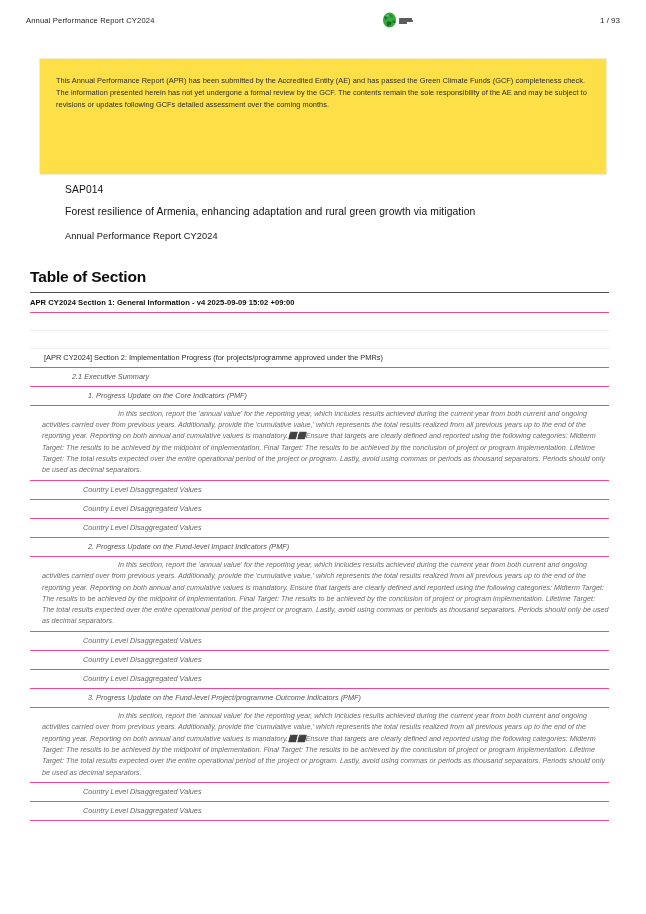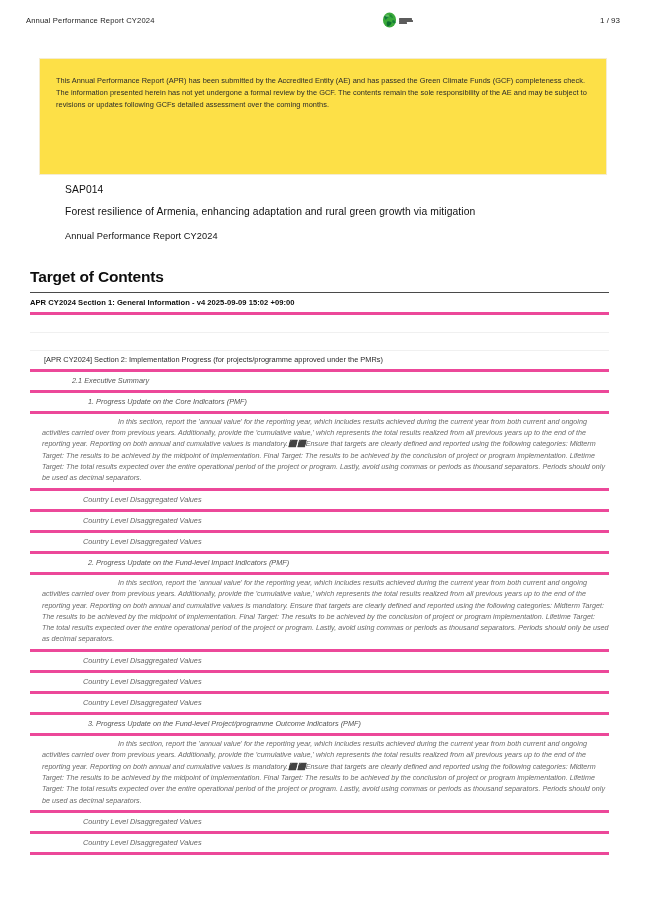--- a/index.html
+++ b/index.html
@@ -144,21 +144,21 @@
   .toc-rule {
     height: 1px;
     background: #4a4a4a;
     width: 100%;
     margin-bottom: 0;
   }
 
   .toc-list { display: block; }
 
   .toc-row {
-    border-bottom: 3px solid #ec4899;
+    border-bottom: 1px solid #ec4899;
     padding: 4px 0 3.5px 0;
     line-height: 1.45;
   }
 
   .toc-row .lbl { display: block; }
 
   
   .lvl-section .lbl {
     font-size: 7.6px;
     font-weight: bold;
@@ -239,21 +239,21 @@
     <div class="notice-text">This Annual Performance Report (APR) has been submitted by the Accredited Entity (AE) and has passed the Green Climate Funds (GCF) completeness check. The information presented herein has not yet undergone a formal review by the GCF. The contents remain the sole responsibility of the AE and may be subject to revisions or updates following GCFs detailed assessment over the coming months.</div>
   </div>
 
   <div class="title-block">
     <div class="doc-code">SAP014</div>
     <div class="doc-title">Forest resilience of Armenia, enhancing adaptation and rural green growth via mitigation</div>
     <div class="doc-subtitle">Annual Performance Report CY2024</div>
   </div>
 
   <div class="toc">
-    <div class="toc-heading">Target of Contents</div>
+    <div class="toc-heading">Table of Section</div>
     <div class="toc-rule"></div>
     <div class="toc-list" id="toc-list">
         <div class="toc-row lvl-section">
           <span class="lbl">APR CY2024 Section 1: General Information - v4 2025-09-09 15:02 +09:00</span>
         </div>
         <div class="toc-row lvl-spacer"></div>
         <div class="toc-row lvl-spacer"></div>
         <div class="toc-row lvl-1">
           <span class="lbl">[APR CY2024] Section 2: Implementation Progress (for projects/programme approved under the PMRs)</span>
         </div>

